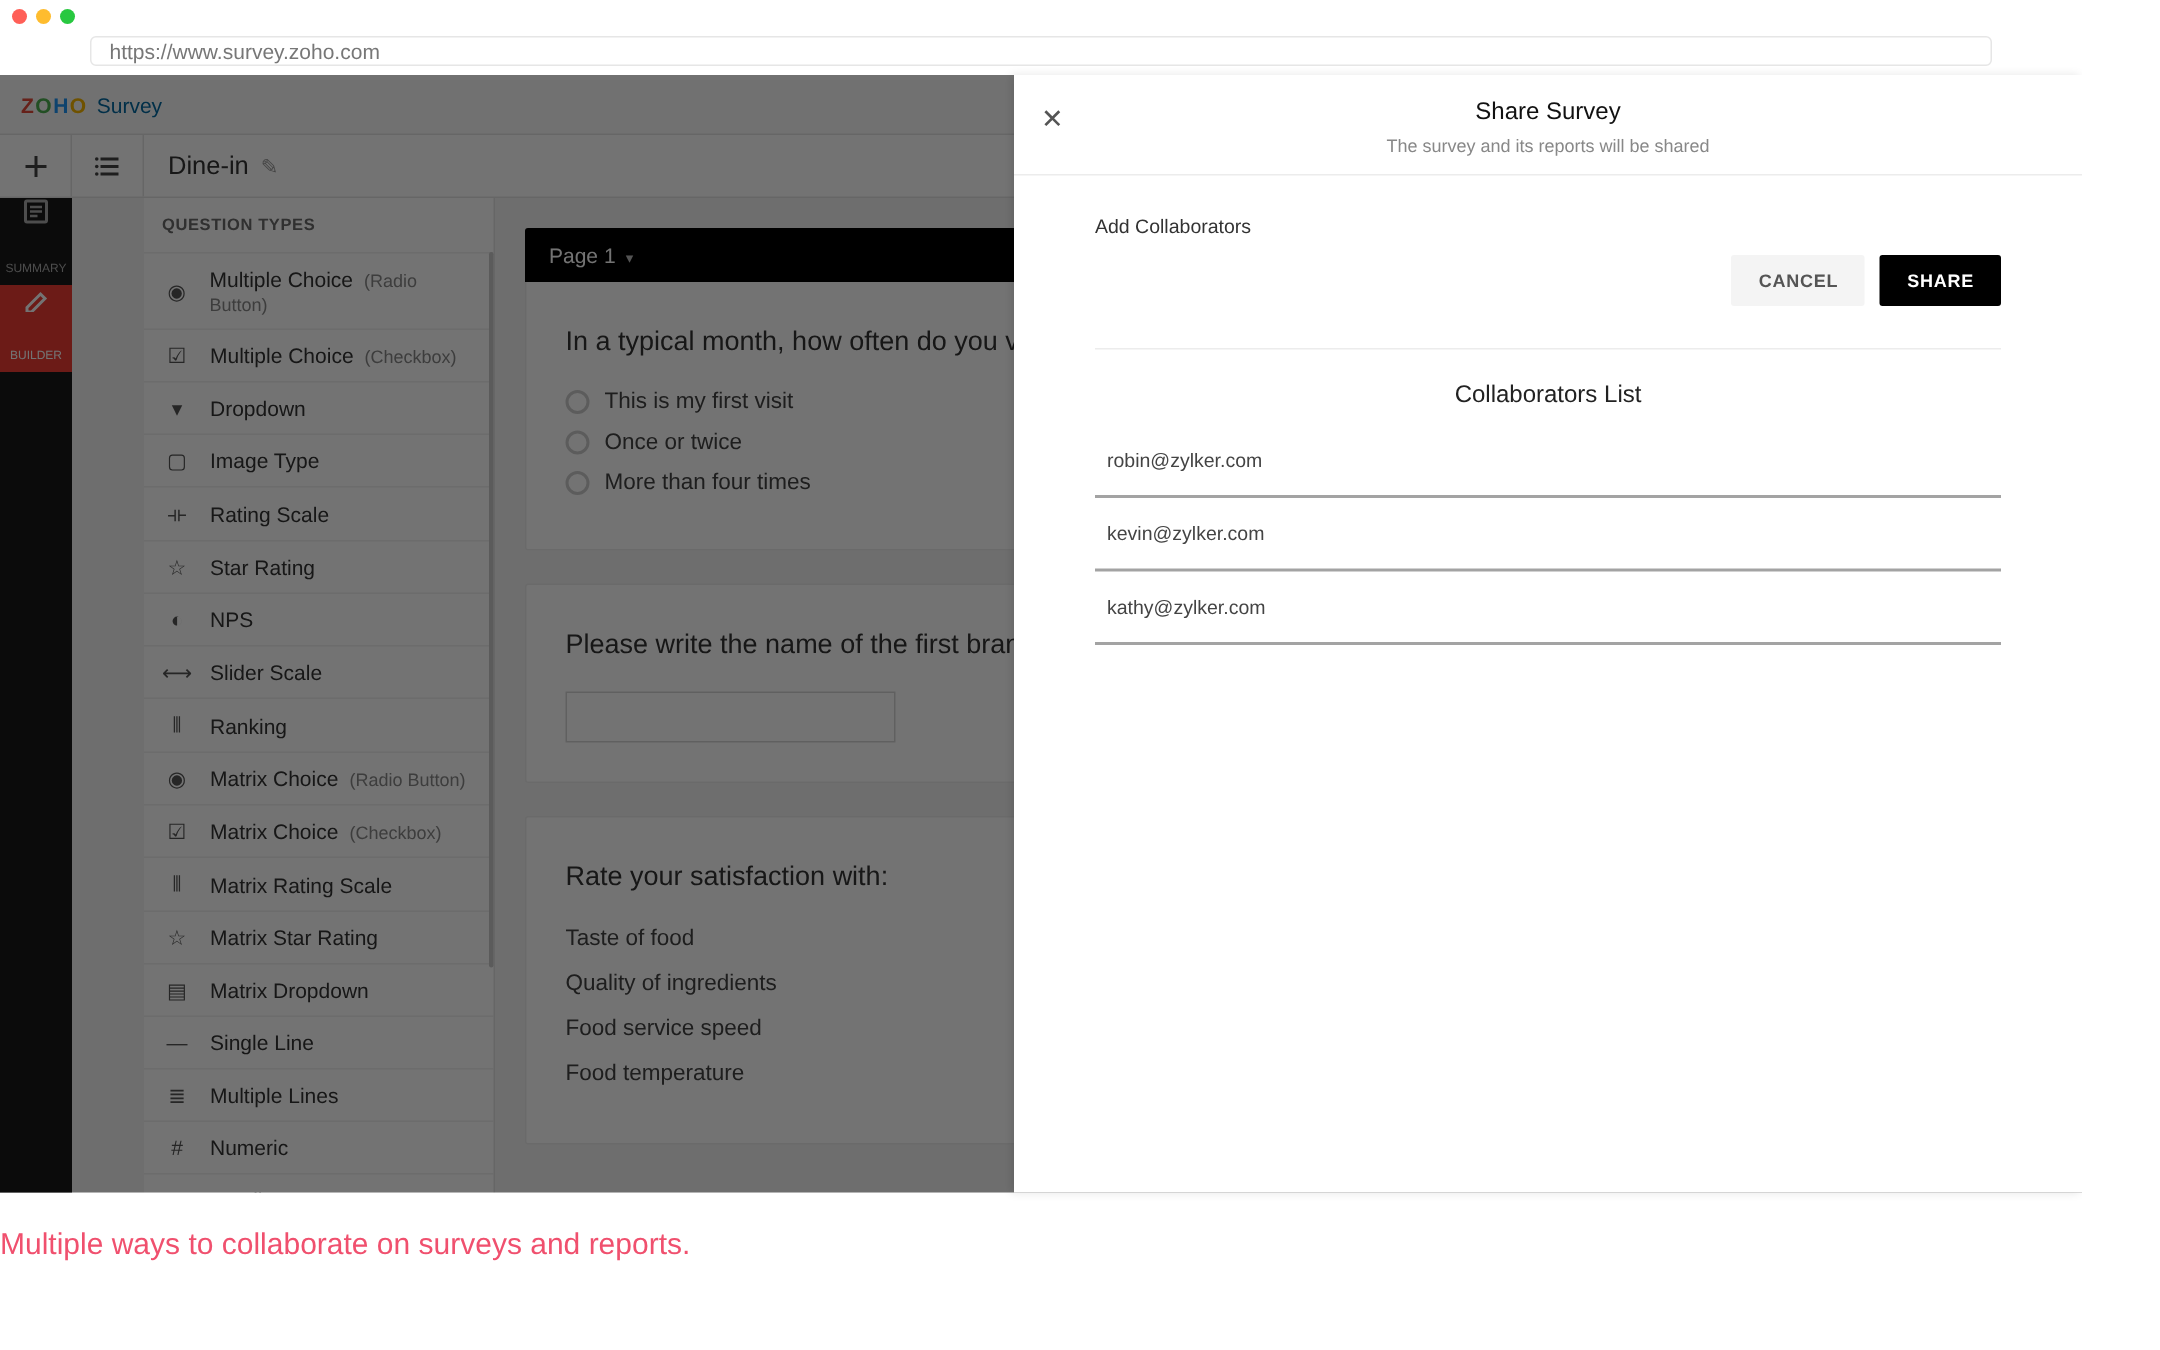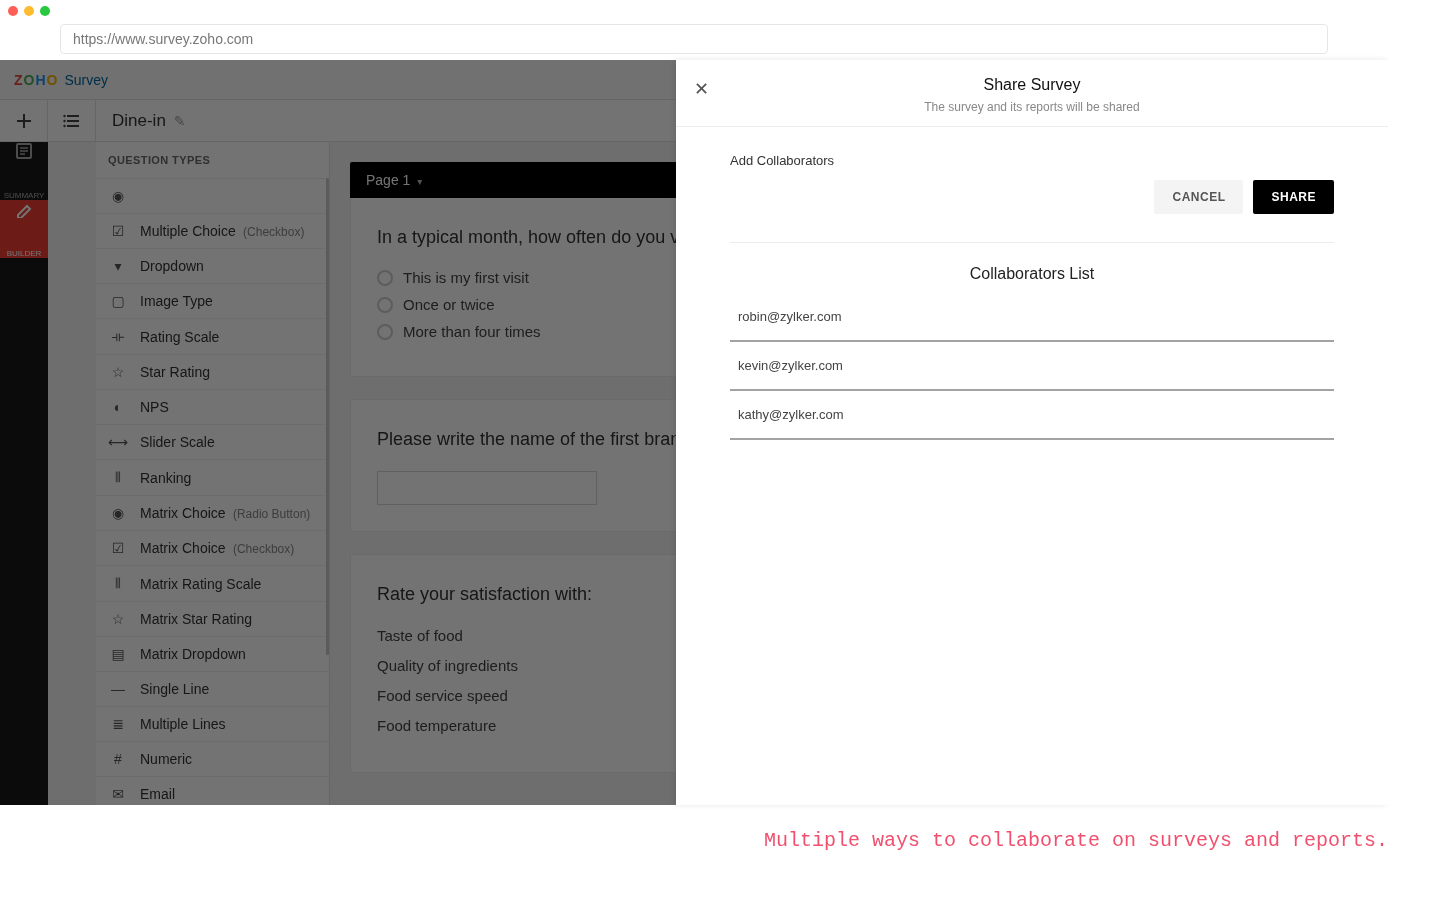--- a/index.html
+++ b/index.html
@@ -34,21 +34,21 @@
   .browser-tabs {
     height: 18px;
     display:flex; align-items:center; padding: 4px 8px 0 8px;
   }
   .traffic { display:flex; gap:6px; }
   .dot { width:10px; height:10px; border-radius:50%; }
   .dot.r{background:#ff5f57}.dot.y{background:#febc2e}.dot.g{background:#28c840}
 
   .url-row { display:flex; align-items:center; padding:6px 60px 6px 60px; }
   .url-bar {
-    flex:1; height:30px; border:1px solid #e6e6e6; border-radius:4px;
+    flex:1; height:20px; border:1px solid #e6e6e6; border-radius:4px;
     display:flex; align-items:center; padding:0 12px; color:#777; font-size:14px;
   }
 
   
   .app {
     position:relative;
     height: 745px; 
     background:#fff;
   }
   .overlay-dim {
@@ -88,21 +88,21 @@
   .top-tab .notif{width:6px;height:6px;border-radius:50%;background:#4caf50;position:absolute;top:8px;right:10px}
 
   
   .body {
     display:flex; height:calc(100% - 82px);
     background:#f4f4f4;
   }
   .rail {
     width:48px; background:#1a1a1a; color:#aaa; display:flex; flex-direction:column;
   }
-  .rail-item{height:58px;display:flex;flex-direction:column;align-items:center;justify-content:space-between;font-size:8px;gap:12px}
+  .rail-item{height:58px;display:flex;flex-direction:column;align-items:center;justify-content:flex-start;font-size:8px;gap:22px}
   .rail-item.active{background:#ef3c34;color:#fff}
 
   .qpanel {
     width:234px; background:#fff; border-right:1px solid var(--border);
     display:flex; flex-direction:column;
     overflow:hidden;
     margin-left:48px;
   }
   .qpanel-title{padding:12px 12px;font-size:11px;font-weight:700;color:#6a6a6a;letter-spacing:.4px}
   .qlist{overflow:auto; position:relative}
@@ -160,21 +160,21 @@
   .btn.cancel{background:#f4f4f4;color:#555}
   .btn.share{background:#000;color:#fff}
 
   .divider{height:1px;background:#ececec;margin:28px 0 22px 0}
   .list-title{text-align:center;font-size:16px;color:#222;margin-bottom:8px}
 
   .clist{margin-top:10px}
   .crow{padding:16px 8px;border-bottom:2px solid #a3a3a3;font-size:13px;color:#444}
 
   .caption{
-    text-align:right;color:#f0506e;font-size:20px;padding:24px 0 20px 0;font-family:Liberation Mono, monospace;
+    text-align:left;color:#f0506e;font-size:20px;padding:24px 0 20px 0;
   }
 
   
 </style>
 </head>
 <body>
 
 <div class="window">
 
   <div class="browser-tabs">
@@ -253,20 +253,21 @@
           <span>BUILDER</span>
         </div>
       </div>
 
       <div class="qpanel">
         <div class="qpanel-title">QUESTION TYPES</div>
         <div class="qlist" id="qlist">
           <div class="scroll-indicator"></div>
         <div class="qitem">
               <span class="qico">◉</span>
+              <span>Multiple Choice<span class="sub"> (Radio Button)</span></span>
             </div>
             <div class="qitem">
               <span class="qico">☑</span>
               <span>Multiple Choice<span class="sub"> (Checkbox)</span></span>
             </div>
             <div class="qitem">
               <span class="qico">▾</span>
               <span>Dropdown</span>
             </div>
             <div class="qitem">

